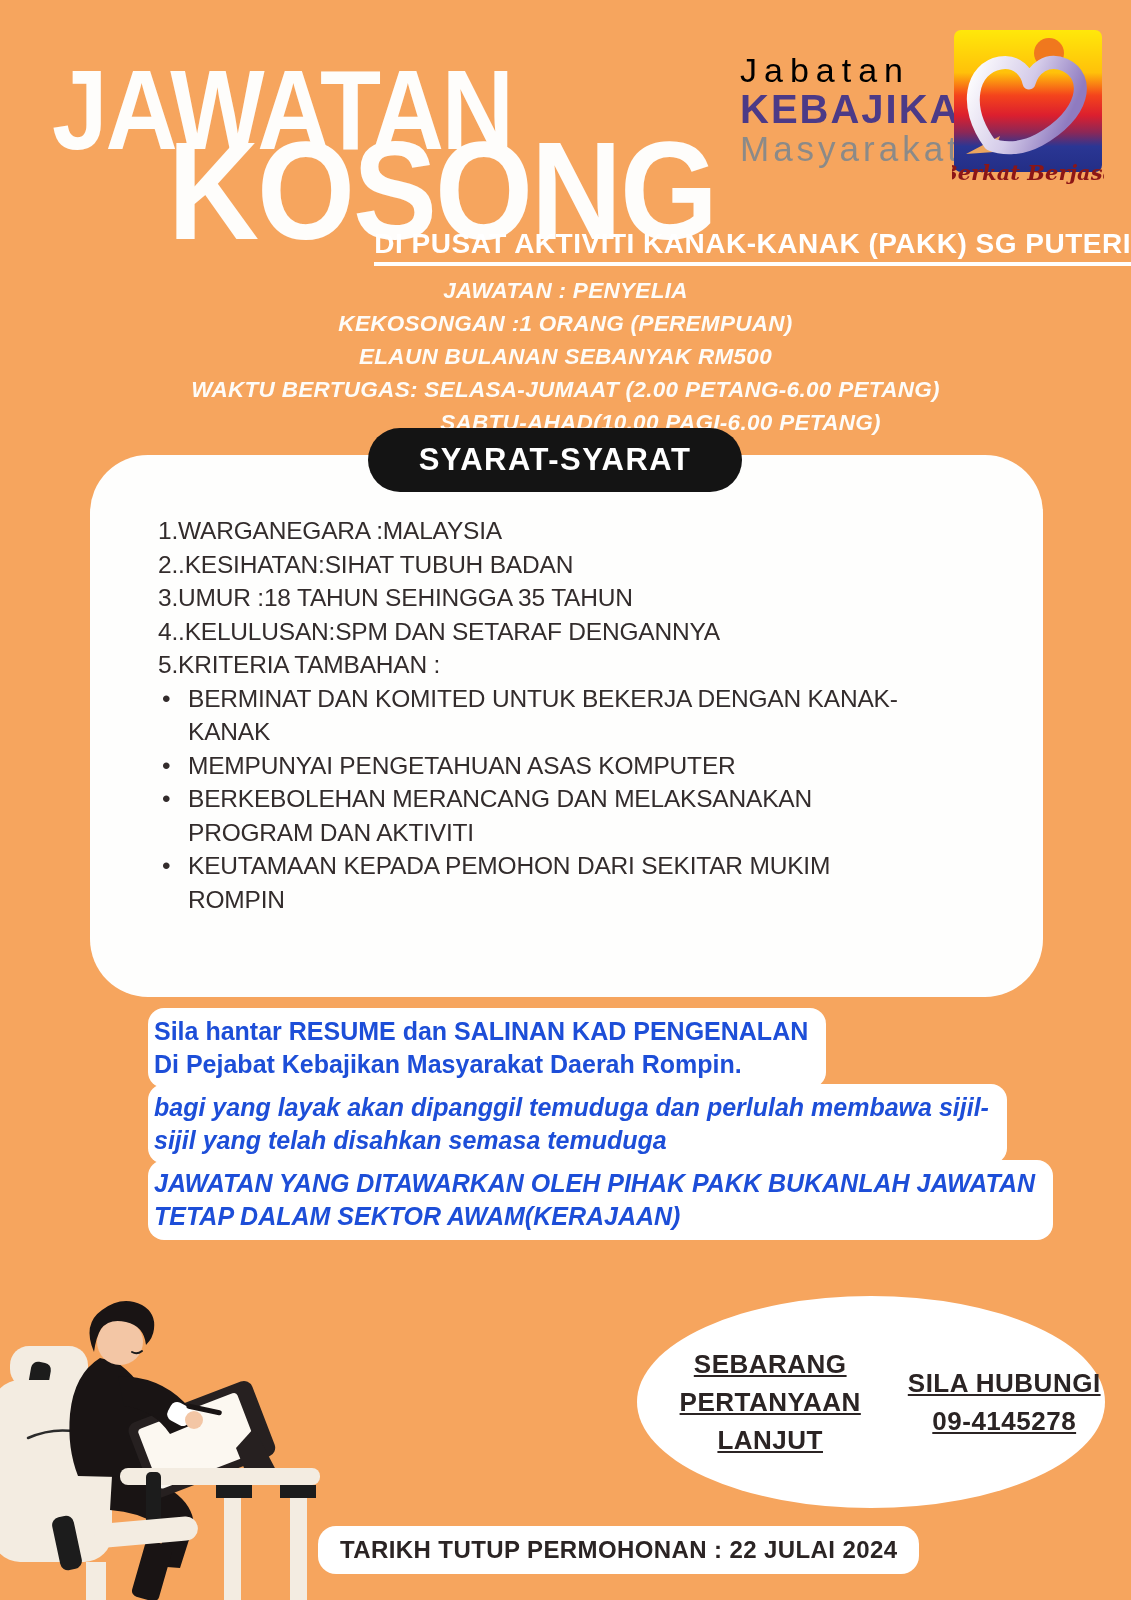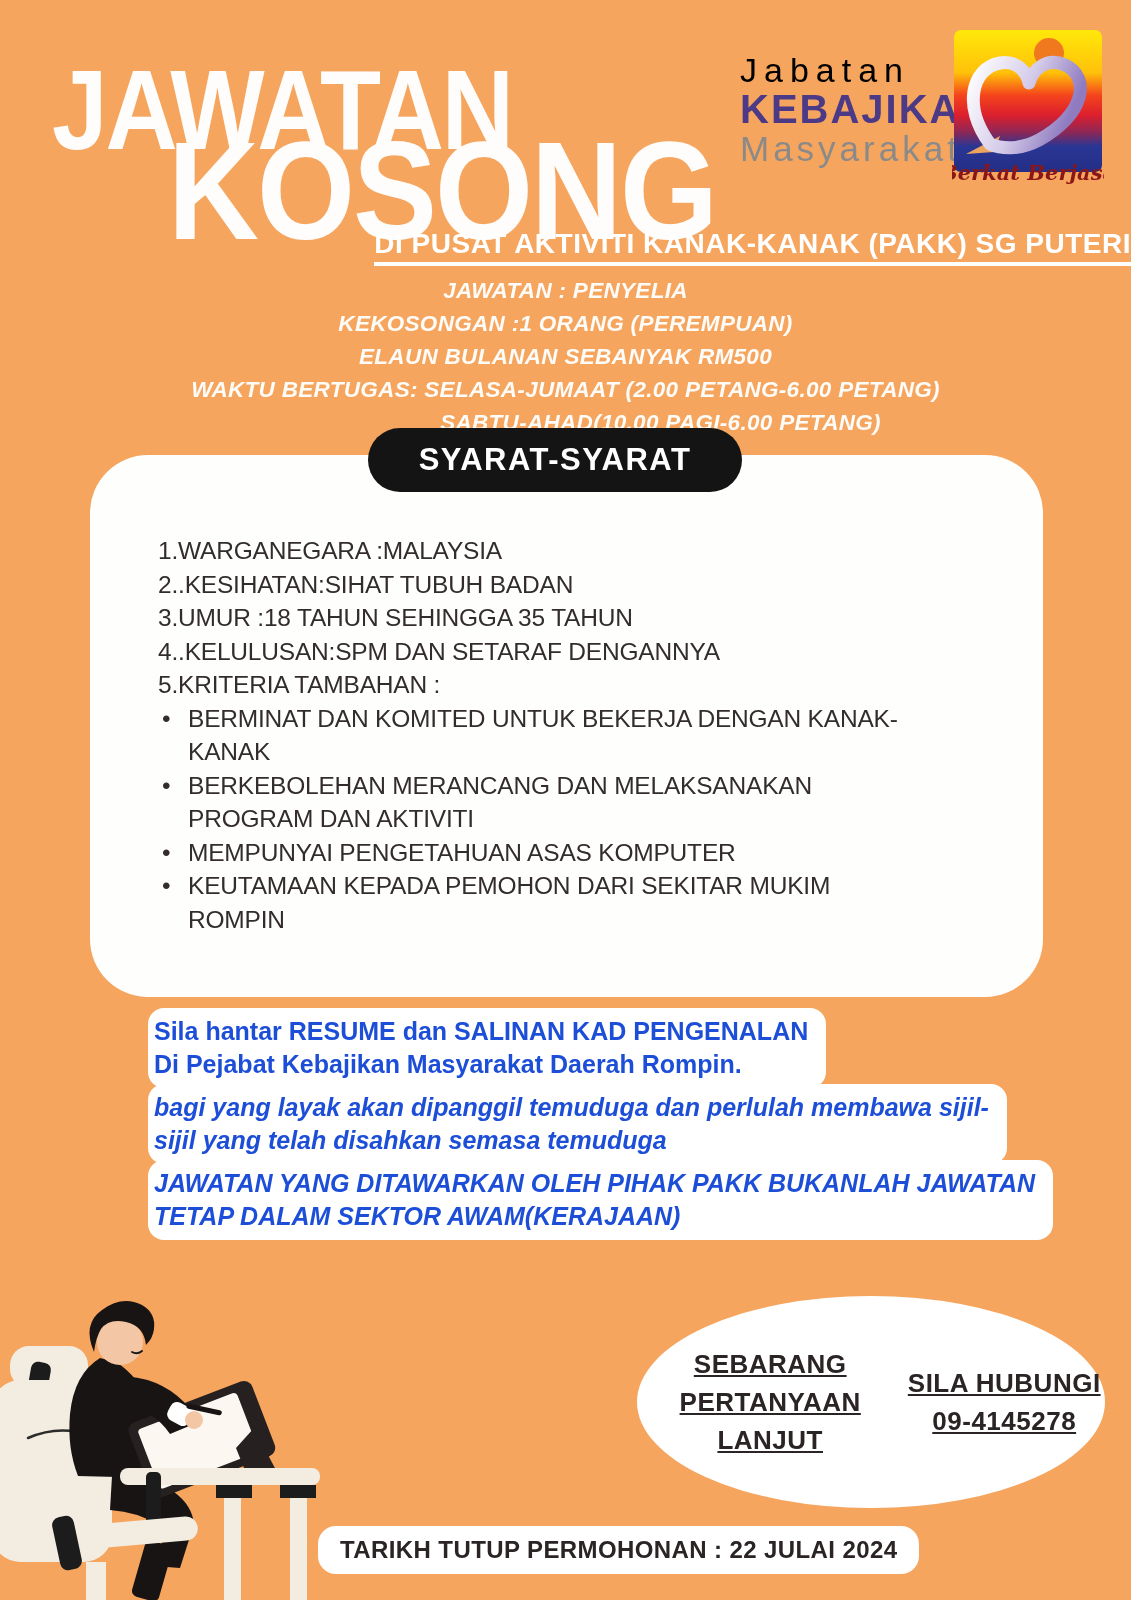--- a/index.html
+++ b/index.html
@@ -50,21 +50,21 @@
     background:#141414;border-radius:36px;z-index:3;
     display:flex;align-items:center;justify-content:center;
     color:#FFFFFF;font-size:31px;font-weight:700;letter-spacing:1.5px;
   }
   .white-box{
     position:absolute;left:90px;top:455px;width:953px;height:542px;
     background:#FEFEFD;border-radius:58px;z-index:2;
   }
   .req-list{
     position:absolute;left:158px;top:514px;width:780px;z-index:4;
-    font-size:24.5px;color:#332C2C;line-height:33.5px;letter-spacing:-0.2px;margin-top:20px;
+    font-size:24.5px;color:#332C2C;line-height:33.5px;letter-spacing:-0.2px;
   }
   .req-list .bullet{position:relative;padding-left:30px;}
   .req-list .bullet::before{content:"\2022";position:absolute;left:4px;top:0;}
   .pre{white-space:pre-line;}
   
   .notes{position:absolute;left:148px;top:1008px;z-index:2;}
   .note-block{
     background:#FFFFFF;border-radius:16px;width:fit-content;
     padding:7px 18px 7px 6px;margin-bottom:-4px;
     font-size:25px;line-height:33px;color:#1d4ed8;
@@ -144,23 +144,23 @@
   </div>
   <div class="white-box"></div>
   <div class="req-list">
     <div>1.WARGANEGARA :MALAYSIA</div>
     <div>2..KESIHATAN:SIHAT TUBUH BADAN</div>
     <div>3.UMUR :18 TAHUN SEHINGGA 35 TAHUN</div>
     <div>4..KELULUSAN:SPM DAN SETARAF DENGANNYA</div>
     <div>5.KRITERIA TAMBAHAN :</div>
     <div class="bullet pre">BERMINAT DAN KOMITED UNTUK BEKERJA DENGAN KANAK-
 KANAK</div>
+    <div class="bullet pre">MEMPUNYAI PENGETAHUAN ASAS KOMPUTER</div>
     <div class="bullet pre">BERKEBOLEHAN MERANCANG DAN MELAKSANAKAN
 PROGRAM DAN AKTIVITI</div>
-    <div class="bullet pre">MEMPUNYAI PENGETAHUAN ASAS KOMPUTER</div>
     <div class="bullet pre">KEUTAMAAN KEPADA PEMOHON DARI SEKITAR MUKIM
 ROMPIN</div>
   </div>
 
   <div class="notes">
     <div class="note-block note-bold pre">Sila hantar RESUME dan SALINAN KAD PENGENALAN
  Di Pejabat Kebajikan Masyarakat Daerah Rompin.</div>
     <div class="note-block note-italic pre"> bagi yang layak akan dipanggil temuduga dan perlulah membawa sijil-
 sijil yang telah disahkan semasa temuduga</div>
     <div class="note-block note-italic pre">JAWATAN YANG DITAWARKAN OLEH PIHAK PAKK BUKANLAH JAWATAN

